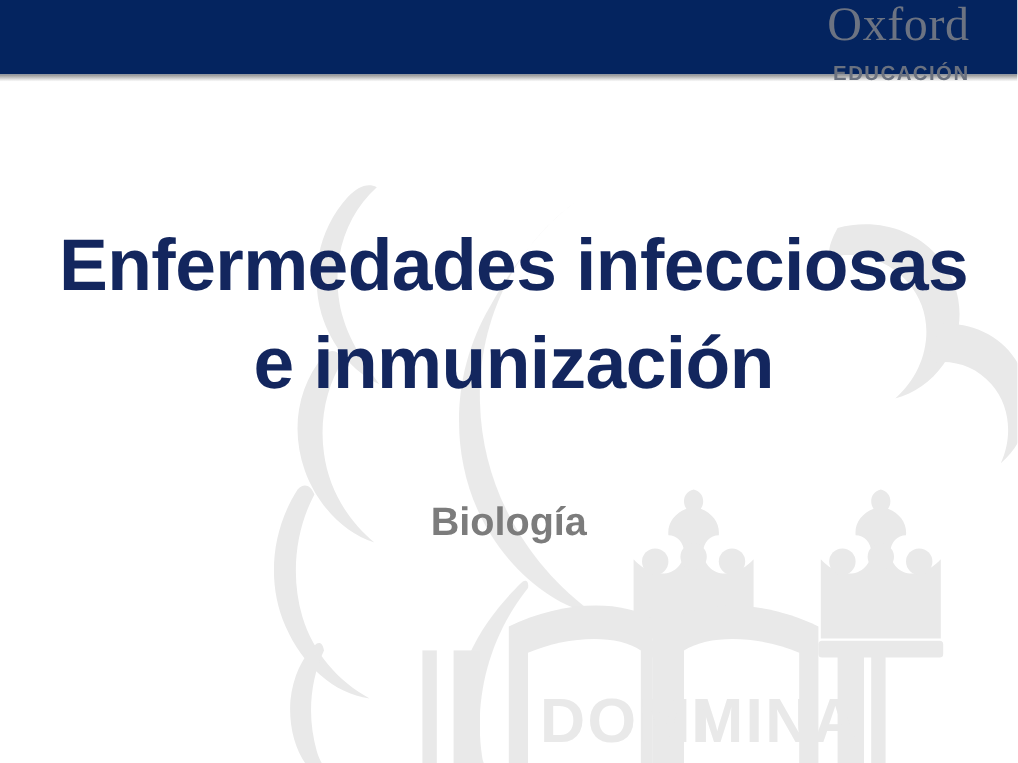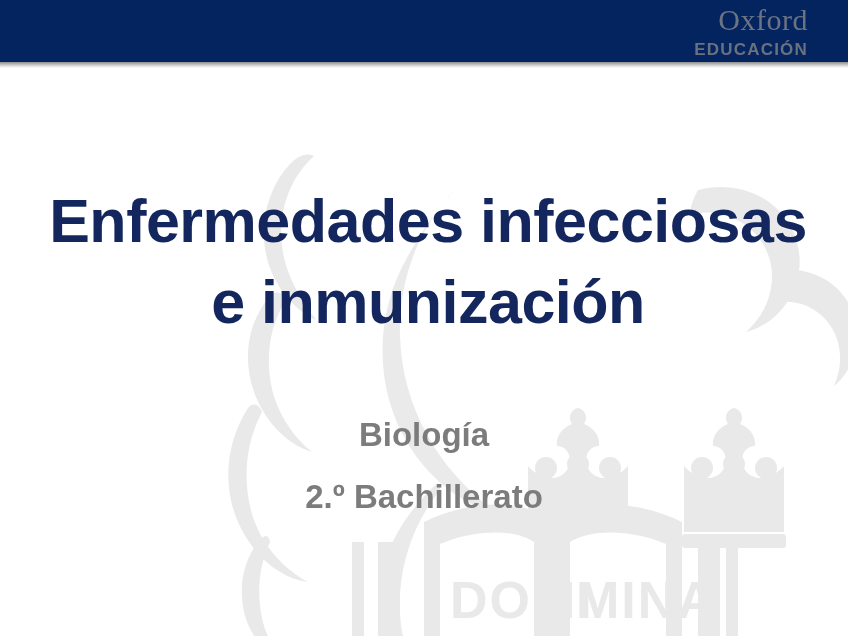--- a/index.html
+++ b/index.html
@@ -42,35 +42,36 @@
   .logo {
     position: absolute;
     right: 40px;
     top: 5px;
     text-align: right;
     z-index: 6;
     line-height: 1;
   }
   .logo-word {
     font-family: "Liberation Serif", serif;
-    font-size: 30px;
+    font-size: 40px;
     color: #6c7382;
     letter-spacing: 0.5px;
     display: block;
     line-height: 30px;
+    text-align: center;
   }
   .logo-sub {
     font-family: "Liberation Sans", sans-serif;
     font-weight: bold;
     font-size: 17px;
     color: #6a717f;
     letter-spacing: 1.2px;
     display: block;
     line-height: 20px;
-    margin-top: 5px;
+    margin-top: 17px;
   }
 
   
   .watermark {
     position: absolute;
     left: 228px;
     top: 150px;
     width: 640px;
     height: 500px;
     z-index: 1;
@@ -208,18 +209,17 @@
 
   <div class="content">
 
     <div class="title-block">
       <div class="title-line">Enfermedades infecciosas</div>
       <div class="title-line">e inmunización</div>
     </div>
 
     <div class="subtitle-block">
       <div class="subtitle-line">Biología</div>
-      <div class="subtitle-line">2.º Bachillerato</div>
     </div>
 
   </div>
 
 </div>
 
 </body></html>

